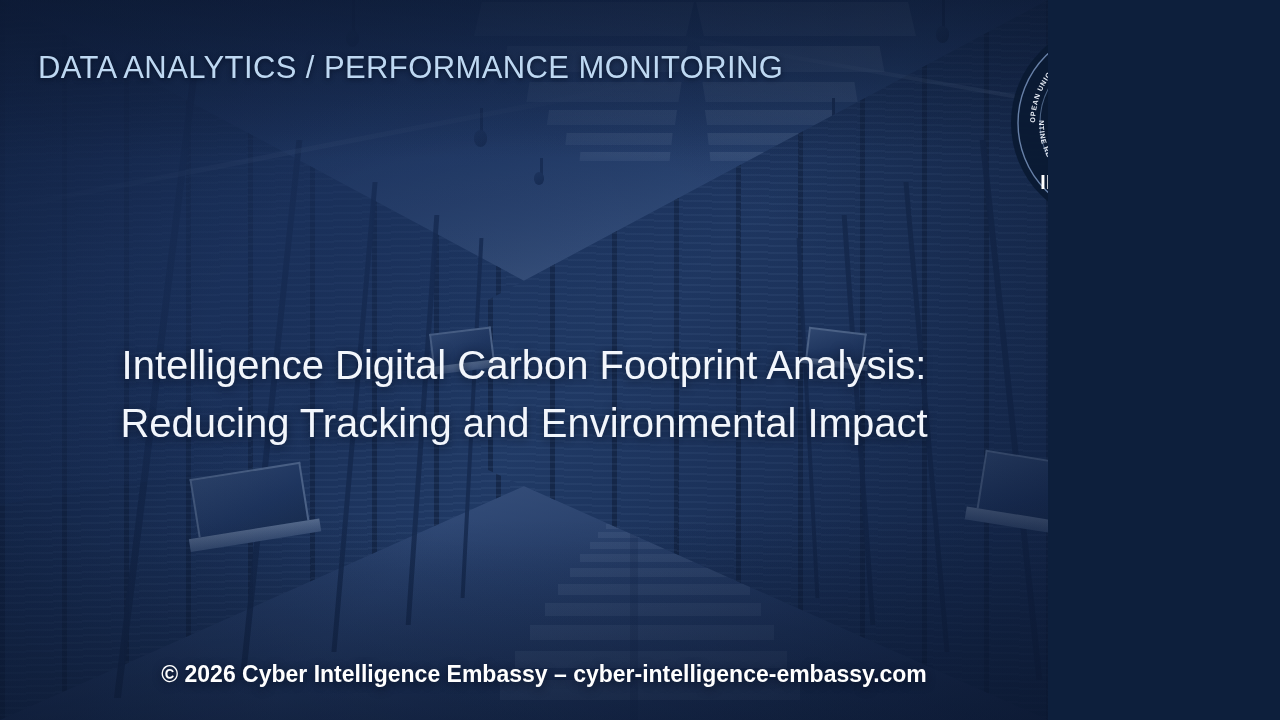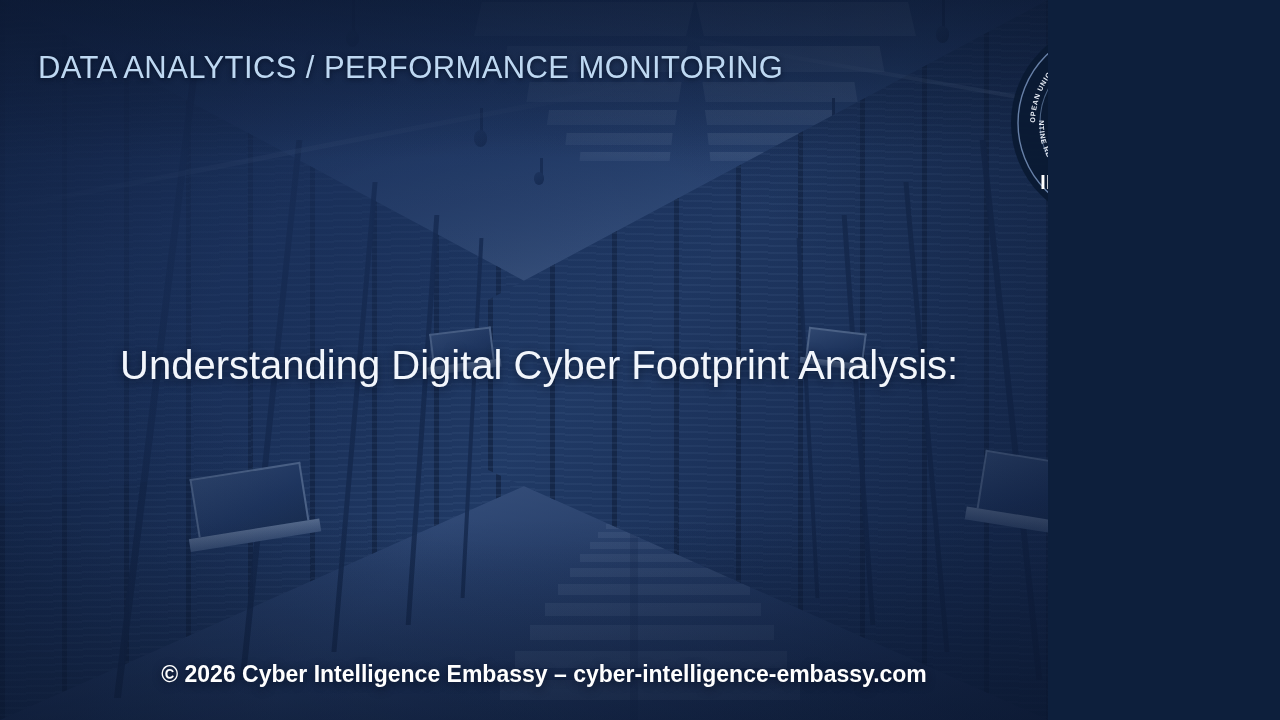--- a/index.html
+++ b/index.html
@@ -251,21 +251,22 @@
   <div class="streak" style="left:-60px;top:150px;width:700px;height:5px;transform:rotate(-11deg);"></div>
   <div class="streak" style="left:640px;top:90px;width:700px;height:4px;transform:rotate(10deg);"></div>
 
   <div class="overlay-tint"></div>
   <div class="overlay-sheen"></div>
   <div class="overlay-vignette"></div>
 
   <div class="kicker">DATA ANALYTICS / PERFORMANCE MONITORING</div>
 
   <div class="title-wrap">
-    <div class="title-line">Understanding Digital Cyber Footprint Analysis:</div>
+    <div class="title-line">Intelligence Digital Carbon Footprint Analysis:</div>
+    <div class="title-line">Reducing Tracking and Environmental Impact</div>
   </div>
 
   <div class="footer">© 2026 Cyber Intelligence Embassy – cyber-intelligence-embassy.com</div>
 
   <div class="logo">
     <svg viewBox="0 0 208 208" xmlns="http://www.w3.org/2000/svg">
       <defs>
         <path id="arcTop" d="M 104,104 m -82,0 a 82,82 0 1,1 164,0" fill="none" transform="rotate(-180 104 104)"></path>
         <path id="arcTopReal" d="M 26,104 a 78,78 0 0 1 156,0" fill="none"></path>
         <path id="arcBot" d="M 30,104 a 74,74 0 0 0 148,0" fill="none"></path>

